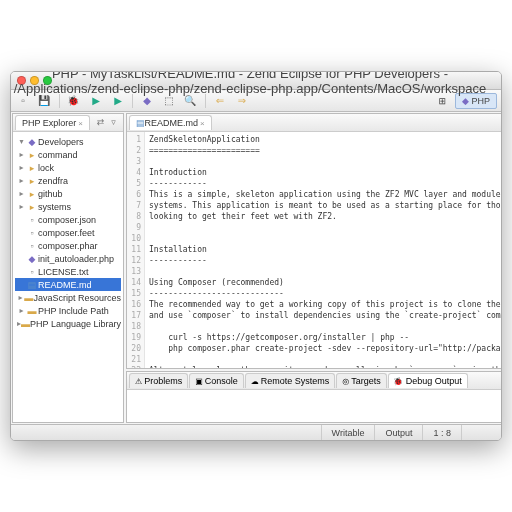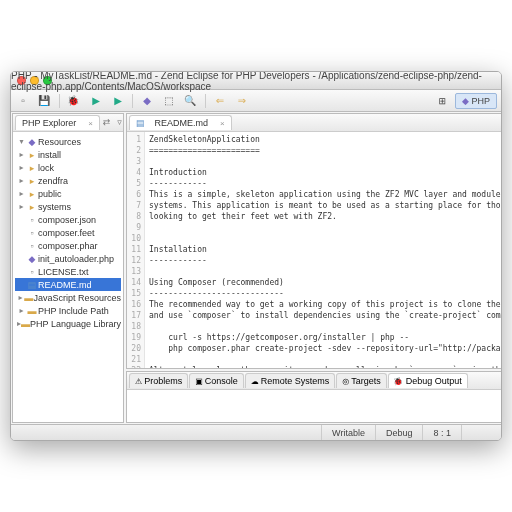--- a/index.html
+++ b/index.html
@@ -1,36 +1,36 @@
 <!DOCTYPE html>
 <html><head>
 <meta charset="utf-8">
 <style>
 *{box-sizing:border-box;margin:0;padding:0;font-family:"Lucida Grande",Arial,sans-serif;font-size:9px}
 body{background:#fff;display:flex;align-items:center;justify-content:center;height:512px}
 .window{width:492px;height:370px;border:1px solid #aaa;border-radius:5px;box-shadow:0 8px 28px rgba(0,0,0,.35);display:flex;flex-direction:column;background:#ededed;overflow:hidden}
 .titlebar{height:18px;background:linear-gradient(#f7f7f7,#dcdcdc);display:flex;align-items:center;padding:0 6px;border-bottom:1px solid #bbb;position:relative}
 .traffic{width:9px;height:9px;border-radius:50%;margin-right:4px;border:1px solid rgba(0,0,0,.2)}
 .t-red{background:#ff5f57}.t-yel{background:#ffbd2e}.t-grn{background:#28c940}
-.title{position:absolute;left:0;right:12px;font-size:10px;color:#444;pointer-events:none}
+.title{position:absolute;left:0;right:12px;text-align:center;font-size:13px;color:#444;pointer-events:none}
 .toolbar{height:22px;background:linear-gradient(#fafafa,#e6e6e6);border-bottom:1px solid #bbb;display:flex;align-items:center;padding:0 4px;gap:6px}
 .tb-btn{width:16px;height:16px;display:flex;align-items:center;justify-content:center;border-radius:2px;font-size:10px;color:#555}
 .tb-sep{width:1px;height:14px;background:#ccc}
 .perspective{margin-left:auto;display:flex;align-items:center;gap:2px}
 .perspective .pbtn{height:16px;padding:0 6px;display:flex;align-items:center;border:1px solid transparent;border-radius:2px;font-size:9px;color:#444}
 .perspective .pbtn.active{background:#d8e6f7;border:1px solid #9cb8dc}
 .main{flex:1;display:flex;min-height:0;background:#f4f4f4}
 .panel{background:#fff;border:1px solid #bbb;display:flex;flex-direction:column;margin:1px}
 .left{width:112px}
 .center-wrap{flex:1;display:flex;flex-direction:column}
 .center-top{flex:1;display:flex;min-height:0}
 .center{flex:1}
 .bottom{height:52px}
 .tabbar{height:18px;background:linear-gradient(#fafafa,#e8e8e8);border-bottom:1px solid #ccc;display:flex;align-items:center;padding:0 2px;gap:1px;overflow:hidden}
-.tab{height:15px;padding:0 6px;display:flex;align-items:center;gap:10px;background:#fff;border:1px solid #ccc;border-bottom:none;border-radius:3px 3px 0 0;font-size:8.5px;color:#333;white-space:nowrap}
+.tab{height:15px;padding:0 6px;display:flex;align-items:center;gap:0;background:#fff;border:1px solid #ccc;border-bottom:none;border-radius:3px 3px 0 0;font-size:8.5px;color:#333;white-space:nowrap}
 .tab .x{color:#999;font-size:8px;margin-left:2px}
 .mini-icons{margin-left:auto;display:flex;gap:2px;padding-right:2px}
 .mini-icons span{width:11px;height:11px;font-size:9px;color:#777;text-align:center}
 .tree{flex:1;overflow:auto;padding:3px 2px;font-size:9px;color:#333}
 .tree .row{display:flex;align-items:center;height:13px;padding-left:2px;white-space:nowrap}
 .tree .row.sel{background:#3875d7;color:#fff}
 .tree .tw{width:9px;text-align:center;color:#888;font-size:8px}
 .tree .ic{width:12px;text-align:center;font-size:9px}
 .folder{color:#d9a94a}
 .file{color:#888}
@@ -88,41 +88,41 @@
           </div>
         <div class="mini-icons">
           <span>⇄</span>
           <span>▿</span>
         </div>
       </div>
       <div class="tree" id="tree">
           <div class="row depth0">
             <span class="tw">▾</span>
             <span class="ic php-ic">◆</span>
-            <span>Resources</span>
-          </div>
-          <div class="row depth1">
-            <span class="tw">▸</span>
-            <span class="ic folder">▸</span>
-            <span>install</span>
+            <span>Developers</span>
+          </div>
+          <div class="row depth1">
+            <span class="tw">▸</span>
+            <span class="ic folder">▸</span>
+            <span>command</span>
           </div>
           <div class="row depth1">
             <span class="tw">▸</span>
             <span class="ic folder">▸</span>
             <span>lock</span>
           </div>
           <div class="row depth1">
             <span class="tw">▸</span>
             <span class="ic folder">▸</span>
             <span>zendfra</span>
           </div>
           <div class="row depth1">
             <span class="tw">▸</span>
             <span class="ic folder">▸</span>
-            <span>public</span>
+            <span>github</span>
           </div>
           <div class="row depth1">
             <span class="tw">▸</span>
             <span class="ic folder">▸</span>
             <span>systems</span>
           </div>
           <div class="row depth1">
             <span class="tw"></span>
             <span class="ic file">▫</span>
             <span>composer.json</span>
@@ -271,17 +271,17 @@
             </div>
           </div>
         <div style="flex:1;background:#fff"></div>
       </div>
     </div>
   </div>
 
   <div class="statusbar">
     <div class="spacer"></div>
     <div class="cell">Writable</div>
-    <div class="cell">Debug</div>
-    <div class="cell">8 : 1</div>
+    <div class="cell">Output</div>
+    <div class="cell">1 : 8</div>
     <div class="cell" style="width:40px"></div>
   </div>
 </div>
 
 </body></html>

